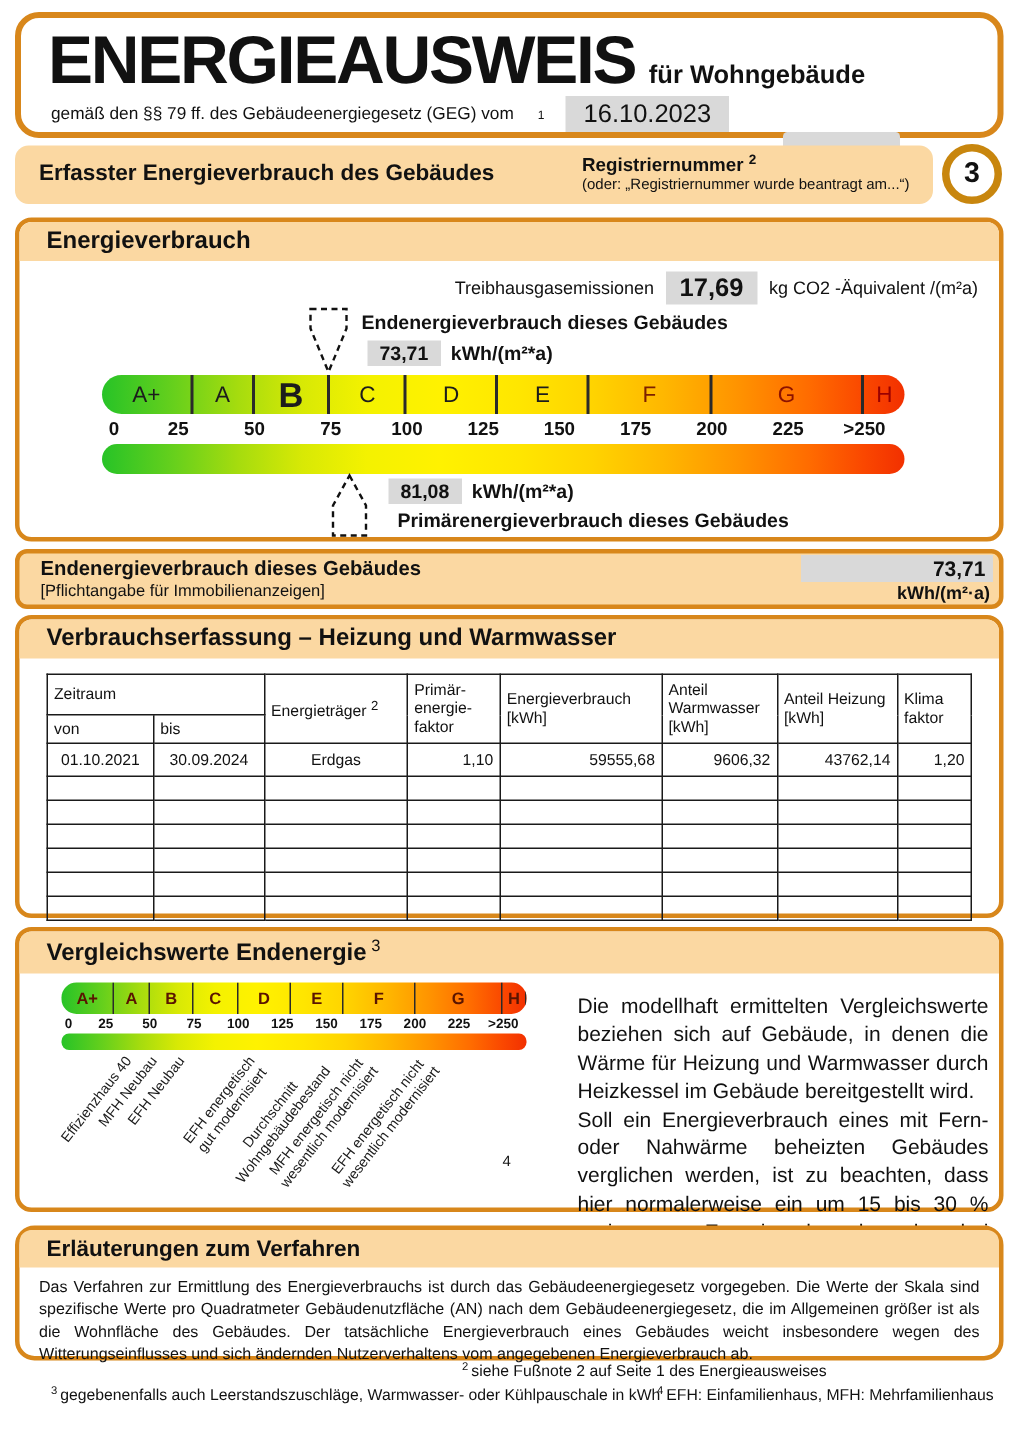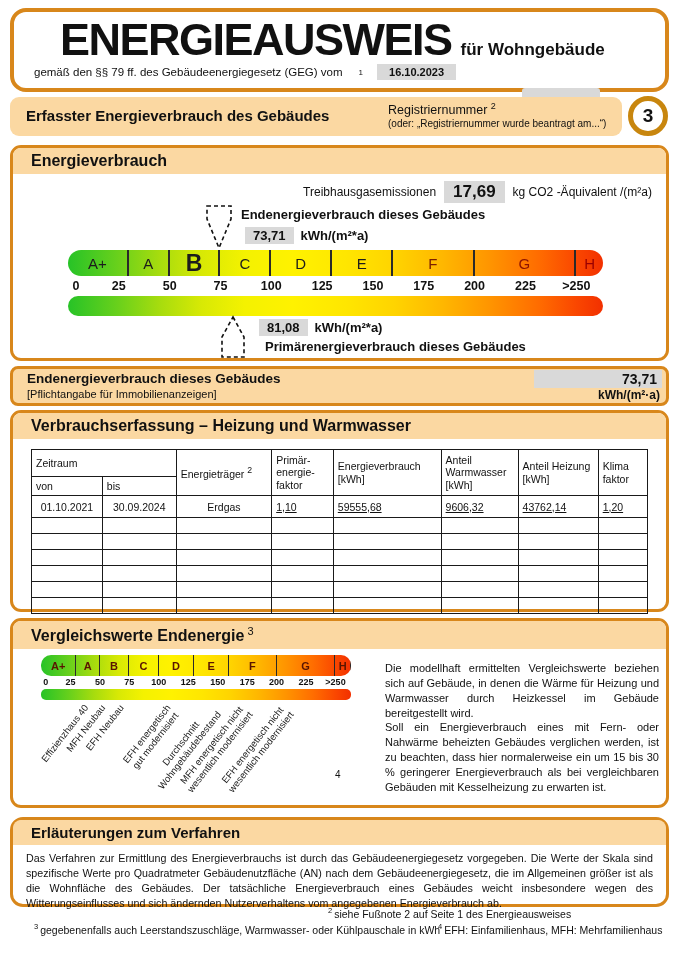--- a/index.html
+++ b/index.html
@@ -3,33 +3,33 @@
 <meta charset="utf-8">
 <style>
   html,body{margin:0;padding:0;background:#fff;}
   .page{position:relative;width:679px;height:960px;background:#fff;
         font-family:"Liberation Sans","DejaVu Sans",sans-serif;color:#111;overflow:hidden;}
   .graybox{background:#d9d9d9;display:inline-block;}
 
   
   .header-box{position:absolute;left:10px;top:8px;width:651px;height:76px;
               border:4px solid #d8871b;border-radius:16px;background:#fff;}
-  .title-row{position:absolute;left:18px;top:2px;display:flex;align-items:baseline;margin-left:28px;}
+  .title-row{position:absolute;left:18px;top:2px;display:flex;align-items:baseline;}
   .main-title{font-size:45px;font-weight:bold;letter-spacing:-1.5px;}
   .title-suffix{font-size:17px;font-weight:bold;margin-left:9px;}
   .law-row{position:absolute;left:20px;top:52px;font-size:11.5px;display:flex;align-items:center;}
   .law-row sup{font-size:8px;margin-left:16px;}
-  .date-box{margin-left:14px;padding:2px 12px;font-size:11px;font-weight:bold;}
+  .date-box{margin-left:14px;padding:2px 12px;font-size:17px;}
 
   
   .gray-tab{position:absolute;left:522px;top:88px;width:78px;height:15px;background:#d9d9d9;border-radius:3px;}
   .reg-band{position:absolute;left:10px;top:97px;width:612px;height:39px;background:#fbd8a2;border-radius:9px;}
   .reg-title{position:absolute;left:16px;top:10px;font-size:15px;font-weight:bold;}
   .reg-right{position:absolute;left:378px;top:4px;}
-  .reg-label{font-size:12.5px;font-weight:normal;}
+  .reg-label{font-size:12.5px;font-weight:bold;}
   .reg-label sup{font-size:9px;}
   .reg-alt{font-size:10px;margin-top:1px;}
   .page-circle{position:absolute;left:628px;top:96px;width:30px;height:30px;border:5px solid #c8860e;
                border-radius:50%;background:#fff;display:flex;align-items:center;justify-content:center;
                font-size:19px;font-weight:bold;}
 
   
   .box{position:absolute;left:10px;background:#fff;border:3px solid #d8871b;border-radius:11px;}
   .box-header{position:absolute;left:0;top:0;right:0;background:#fbd8a2;border-radius:8px 8px 0 0;
               padding:4px 0 4px 18px;font-size:16px;font-weight:bold;}
@@ -77,52 +77,52 @@
   .vtable{position:absolute;left:18px;top:36px;width:617px;border-collapse:collapse;table-layout:fixed;
           font-size:10.5px;}
   .vtable th,.vtable td{border:1.5px solid #1a1a1a;font-weight:normal;padding:0 4px;}
   .vtable thead th{text-align:left;}
   .vtable .pre{white-space:pre-line;line-height:1.2;}
   .vtable .row-head1 th{height:26px;}
   .vtable .row-head2 th{height:18px;}
   .vtable td{height:15px;}
   .vtable tr.data td{height:21px;}
   .vtable td.c{text-align:center;}
-  .vtable td.r{text-align:left;text-decoration:underline;}
+  .vtable td.r{text-align:right;}
 
   
   .compare-box{top:618px;width:653px;height:184px;}
   .cmp-sup{font-size:11px;font-weight:normal;vertical-align:super;}
   .small-scale{position:absolute;left:28px;top:34px;width:310px;}
   .small-scale .letter-band{height:21px;border-radius:10px;}
   .small-scale .seg{border-right:1.5px solid #2a2a2a;}
   .small-scale .seg span{font-size:11px;font-weight:bold;color:#5a1400;}
   .small-scale .tick-row{height:13px;}
   .small-scale .tick{top:1px;font-size:9px;}
   .small-scale .grad-bar{height:11px;border-radius:5px;}
   .cmp-labels{position:absolute;left:28px;top:82px;width:320px;height:100px;}
   .cmp-label{position:absolute;top:0;width:0;height:0;}
   .cmp-label span{position:absolute;right:0;top:0;transform:rotate(-52deg);transform-origin:100% 0;
                   white-space:pre;text-align:center;font-size:9.5px;line-height:1.15;color:#1a1a1a;}
   .cmp-fn4{position:absolute;left:322px;top:148px;font-size:10px;}
-  .cmp-text{position:absolute;left:372px;top:40px;width:274px;font-size:11px;line-height:1.35;
+  .cmp-text{position:absolute;left:372px;top:40px;width:274px;font-size:14px;line-height:1.35;
             text-align:justify;}
   .cmp-text p{margin:0;}
 
   
   .explain-box{top:817px;width:653px;height:84px;border-radius:13px;}
   .explain-box .box-header{font-size:15px;}
   .explain-text{position:absolute;left:13px;right:13px;top:31px;font-size:10.7px;line-height:1.4;
                 text-align:justify;}
 
   
   .footnotes{position:absolute;left:0;top:905px;width:679px;height:40px;font-size:10.5px;}
   .fn{position:absolute;white-space:nowrap;}
   .fn sup{font-size:7.5px;margin-right:2px;}
-  .fn1{left:34px;top:1px;}  .fn2{left:328px;top:1px;}
+  .fn1{left:34px;top:1px;}  .fn2{left:308px;top:1px;}
   .fn3{left:34px;top:17px;} .fn4{left:438px;top:17px;}
 </style>
 </head>
 <body>
 
 <div class="page">
 
   <div class="header-box">
     <div class="title-row">
       <span class="main-title">ENERGIEAUSWEIS</span>

